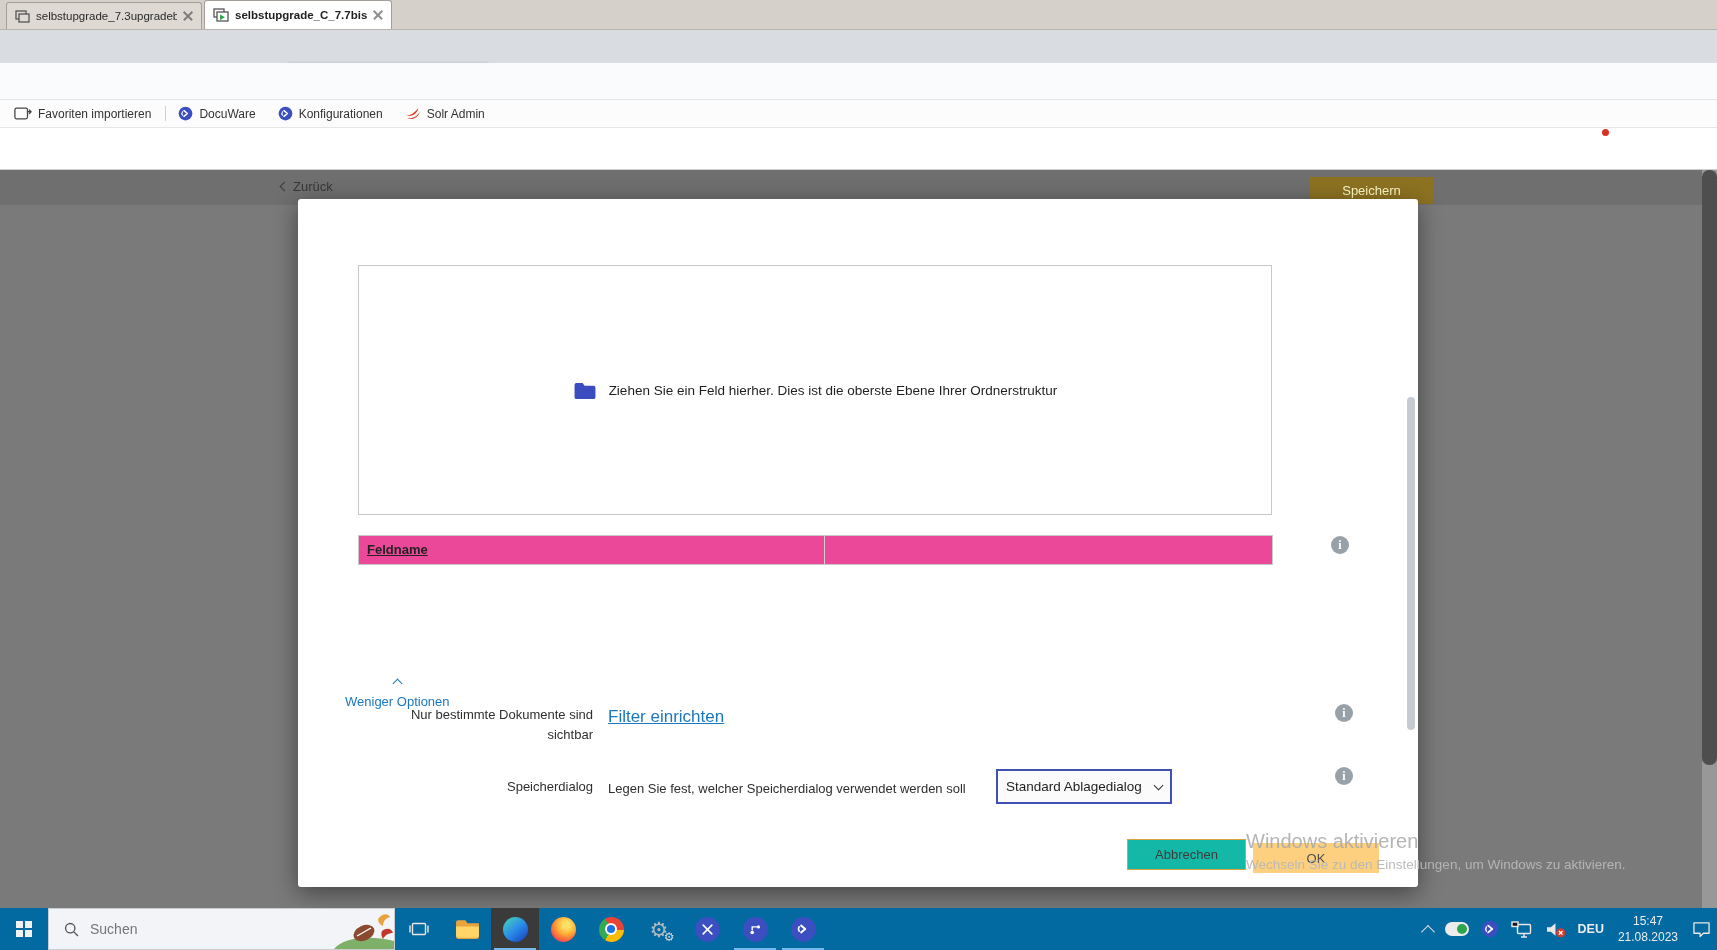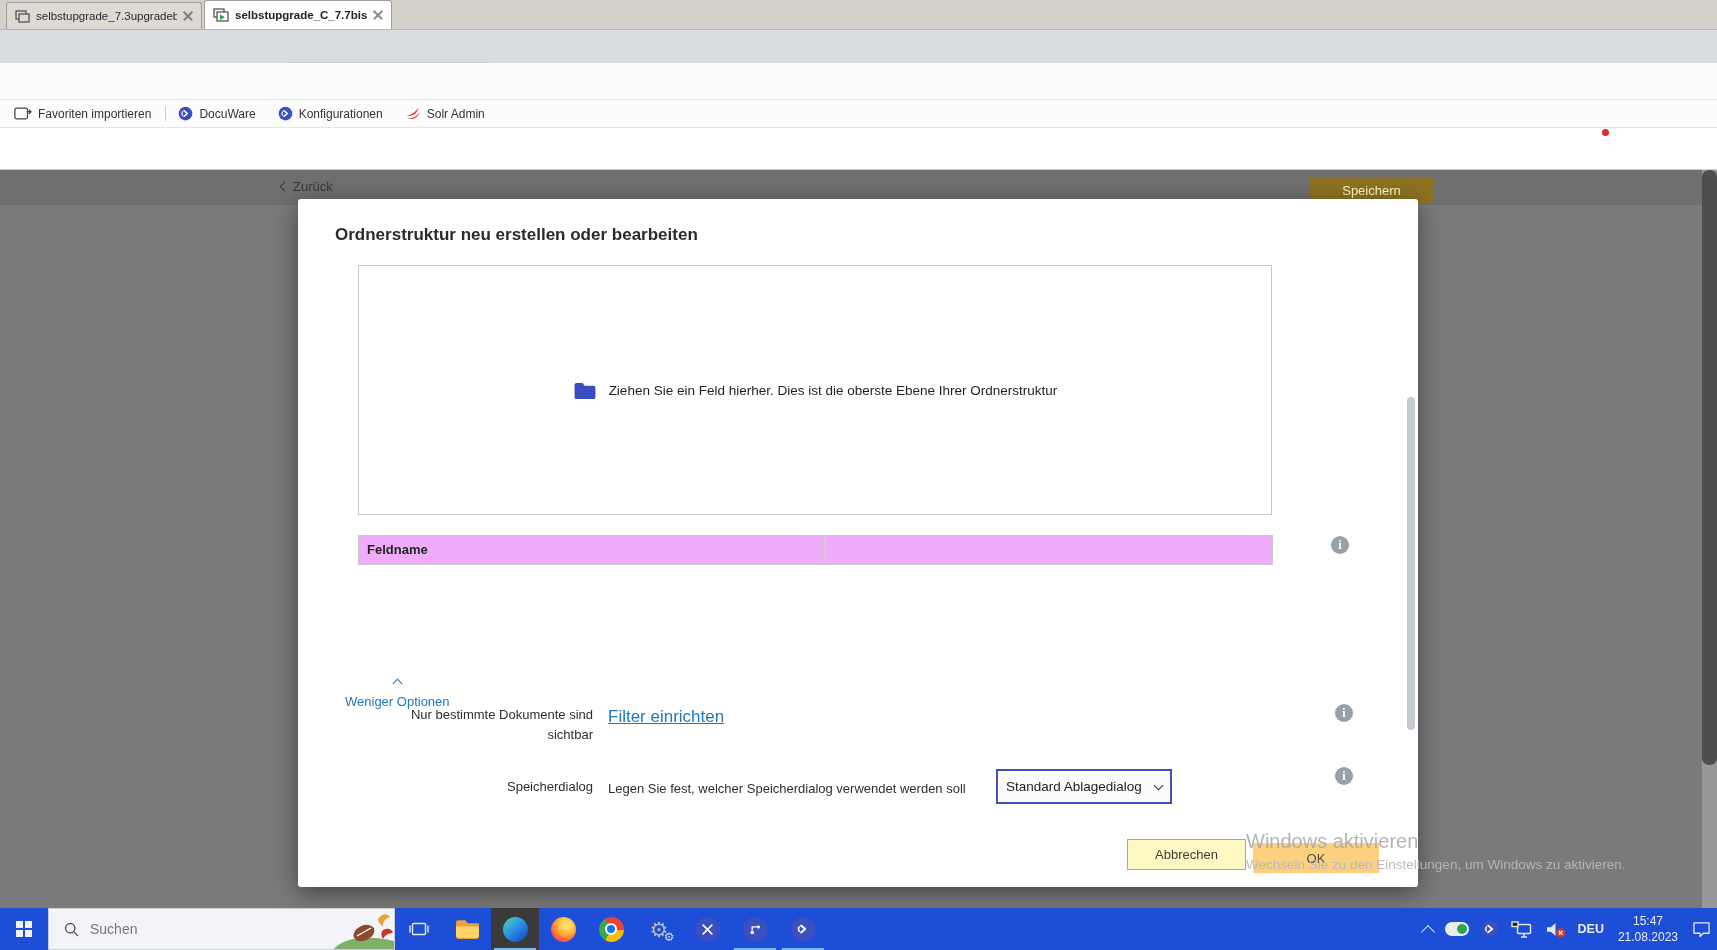--- a/index.html
+++ b/index.html
@@ -87,50 +87,50 @@
   #page-scroll-track { position:absolute; left:1702px; top:0; width:15px; height:738px; background:#989898; }
   #page-scroll-thumb { position:absolute; left:1702px; top:0px; width:15px; height:595px; background:#4e4e4e; border-radius:7px; }
 
   
   #modal { position:absolute; left:298px; top:199px; width:1120px; height:688px; background:#ffffff; border-radius:3px; box-shadow:0 6px 24px rgba(0,0,0,.45); z-index:5; }
   #modal-title { position:absolute; left:37px; top:26px; font-size:17px; font-weight:bold; color:#2b2b2b; }
   #dropzone { position:absolute; left:60px; top:66px; width:914px; height:250px; border:1px solid #c8c8c8; background:#fff; display:flex; align-items:center; justify-content:center; gap:12px; }
   #dz-text { font-size:13.5px; color:#1f1f1f; }
   #fld-table { position:absolute; left:60px; top:336px; width:915px; border:1px solid #c9c9c9; }
   .tr { display:flex; }
-  .th-row { background:#f0abfc; height:28px; }
+  .th-row { background:#ec4899; height:28px;text-decoration:underline; }
   .td-row { background:#868d93; height:30px; }
   .c1 { width:466px; } .c2 { width:297px; } .c3 { width:148px; }
   .th { font-size:13px; font-weight:bold; color:#222; padding:6px 8px; border-right:1px solid #cfcfcf; }
   .th:last-child { border-right:none; }
   .td { font-size:13px; color:#fff; padding:7px 8px; }
   .c3.td { display:flex; align-items:center; justify-content:center; padding:0; }
   .info { position:absolute; width:18px; height:18px; border-radius:50%; background:#98a1a8; color:#fff; font-weight:bold; font-size:12px; display:flex; align-items:center; justify-content:center; font-family:"Liberation Serif","DejaVu Serif",serif; }
   #info-1 { left:1033px; top:337px; }
   #info-2 { left:1037px; top:505px; }
   #info-3 { left:1037px; top:568px; }
   #less-options { position:absolute; left:47px; top:477px; display:flex; align-items:center; gap:7px; color:#1b78c0; font-size:13px;flex-direction:column; }
   #less-options .chev-u { width:7px; height:7px; border-left:1.8px solid #1b78c0; border-top:1.8px solid #1b78c0; transform:rotate(45deg); margin-top:4px; }
   .form-label { position:absolute; left:0; width:295px; text-align:right; font-size:13px; color:#2f2f2f; }
   #filter-label1 { top:508px; } #filter-label2 { top:528px; }
   #filter-link { position:absolute; left:310px; top:508px; font-size:17px; color:#1b78c0; text-decoration:underline; }
   #dialog-label { top:580px; }
   #dialog-desc { position:absolute; left:310px; top:582px; font-size:13px; color:#2f2f2f; }
   #dialog-select { position:absolute; left:698px; top:570px; width:176px; height:35px; background:#fbfbfb; border:2px solid #3f51b5; display:flex; align-items:center; font-size:13.5px; color:#1f1f1f; padding:0 8px; justify-content:space-between; }
   #dialog-select .chev-d { width:7px; height:7px; border-right:1.8px solid #333; border-bottom:1.8px solid #333; transform:rotate(45deg); margin-top:-3px; }
-  #btn-cancel { position:absolute; left:829px; top:640px; width:119px; height:31px; background:#fef9c3; border:1px solid #d8a33c; color:#3c3c3c; font-size:13px; display:flex; align-items:center; justify-content:center; }
+  #btn-cancel { position:absolute; left:829px; top:640px; width:119px; height:31px; background:#14b8a6; border:1px solid #d8a33c; color:#3c3c3c; font-size:13px; display:flex; align-items:center; justify-content:center; }
   #btn-ok { position:absolute; left:955px; top:644px; width:126px; height:30px; background:#fcd07e; color:#4e4e4e; font-size:13px; display:flex; align-items:center; justify-content:center; }
   #modal-scrollbar { position:absolute; left:1109px; top:198px; width:8px; height:333px; background:#c5cbd1; border-radius:4px; }
 
   
   #wm1 { position:absolute; left:1246px; top:830px; font-size:20px; color:#a8a8a8; opacity:.85; z-index:9; }
   #wm2 { position:absolute; left:1246px; top:857px; font-size:13.5px; color:#b8b8b8; opacity:.95; z-index:9; }
 
   
-  #taskbar { position:absolute; left:0; top:908px; width:1717px; height:42px; background:#1d4ed8; z-index:10; display:flex; align-items:center; }
+  #taskbar { position:absolute; left:0; top:908px; width:1717px; height:42px; background:#0369a1; z-index:10; display:flex; align-items:center; }
   #start-btn { width:48px; height:42px; display:flex; align-items:center; justify-content:center; }
   #win-logo { width:16px; height:16px; display:grid; grid-template-columns:7px 7px; grid-template-rows:7px 7px; gap:2px; }
   #win-logo i { background:#f2f2f2; }
   #search-box { width:347px; height:42px; background:#f2f4f7; border:1px solid #c9ccd1; display:flex; align-items:center; position:relative; overflow:hidden; }
   #search-box input { border:none; outline:none; background:transparent; font-size:14px; color:#222; width:200px; font-family:inherit; }
   #search-deco { position:absolute; right:0; bottom:0; }
   .tb-slot { width:48px; height:42px; display:flex; align-items:center; justify-content:center; position:relative; }
   .tb-slot.active { background:#3a3a3a; }
   .run-ind { position:absolute; bottom:0; left:3px; right:3px; height:2.5px; background:#76b9ed; }
   .circle-ico { width:25px; height:25px; border-radius:50%; }
@@ -368,21 +368,20 @@
     <div id="zurueck">
         <span class="chev-l"></span>
         <span>Zurück</span>
       </div>
     <div id="speichern">Speichern</div>
     <div id="page-scroll-track"></div>
     <div id="page-scroll-thumb"></div>
   </div>
 
   <div id="modal">
-    <div id="modal-title">Ordnerstruktur neu erstellen oder bearbeiten</div>
 
     <div id="dropzone">
       <span>
         <svg width="24" height="19" viewBox="0 0 24 20">
             <path d="M1 4a2 2 0 0 1 2-2h6.5l2 3H21a2 2 0 0 1 2 2v10a2 2 0 0 1-2 2H3a2 2 0 0 1-2-2z" fill="#3b4cc0"></path>
           </svg>
       </span>
       <span id="dz-text">Ziehen Sie ein Feld hierher. Dies ist die oberste Ebene Ihrer Ordnerstruktur</span>
     </div>
 

